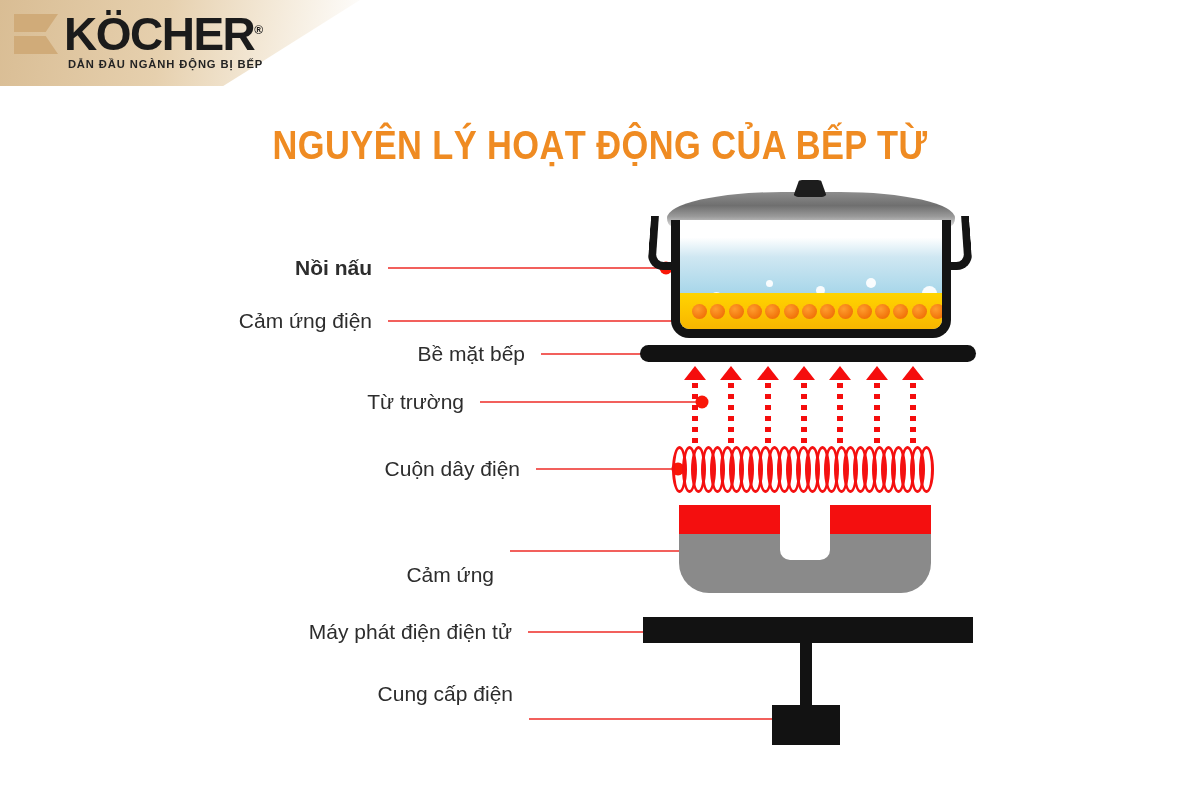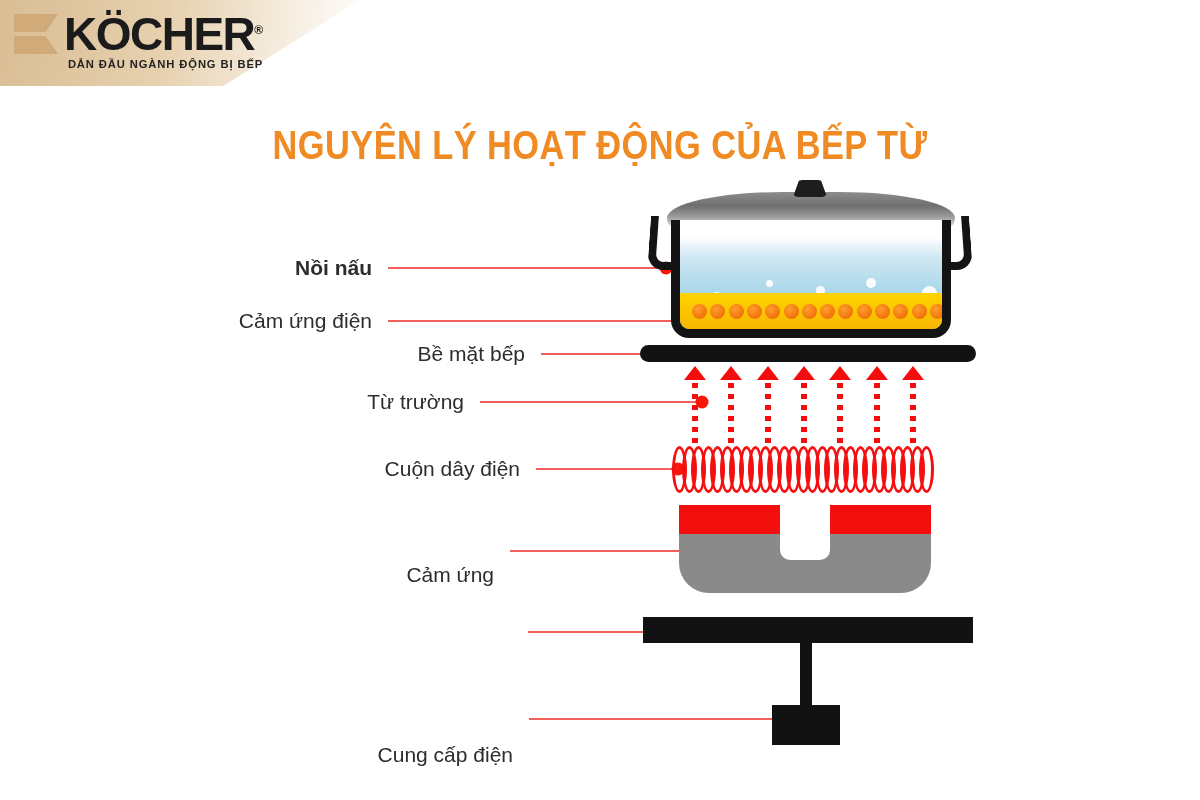--- a/index.html
+++ b/index.html
@@ -171,21 +171,22 @@
   </div>
 
   <h1 id="page-title">NGUYÊN LÝ HOẠT ĐỘNG CỦA BẾP TỪ</h1>
 
   <div class="callout-label" style="right:calc(100% - 372px);top:268px;font-weight:bold;">Nồi nấu</div>
   <div class="callout-label" style="right:calc(100% - 372px);top:321px;">Cảm ứng điện</div>
   <div class="callout-label" style="right:calc(100% - 525px);top:354px;">Bề mặt bếp</div>
   <div class="callout-label" style="right:calc(100% - 464px);top:402px;">Từ trường</div>
   <div class="callout-label" style="right:calc(100% - 520px);top:469px;">Cuộn dây điện</div>
   <div class="callout-label" style="right:calc(100% - 494px);top:551px;margin-top:24px;">Cảm ứng</div>
-  <div class="callout-label" style="right:calc(100% - 513px);top:755px;">Cung cấp điện</div>
+  <div class="callout-label" style="right:calc(100% - 512px);top:632px;">Máy phát điện điện tử</div>
+  <div class="callout-label" style="right:calc(100% - 513px);top:694px;">Cung cấp điện</div>
 
   <div class="leader" style="left:388px;top:268px;width:278px;"></div>
   <div class="leader-dot" style="left:666px;top:268px;"></div>
 
   <div class="leader" style="left:388px;top:321px;width:325px;"></div>
   <div class="leader-dot" style="left:713px;top:321px;"></div>
 
   <div class="leader" style="left:541px;top:354px;width:115px;"></div>
   <div class="leader-dot" style="left:656px;top:354px;"></div>
 

